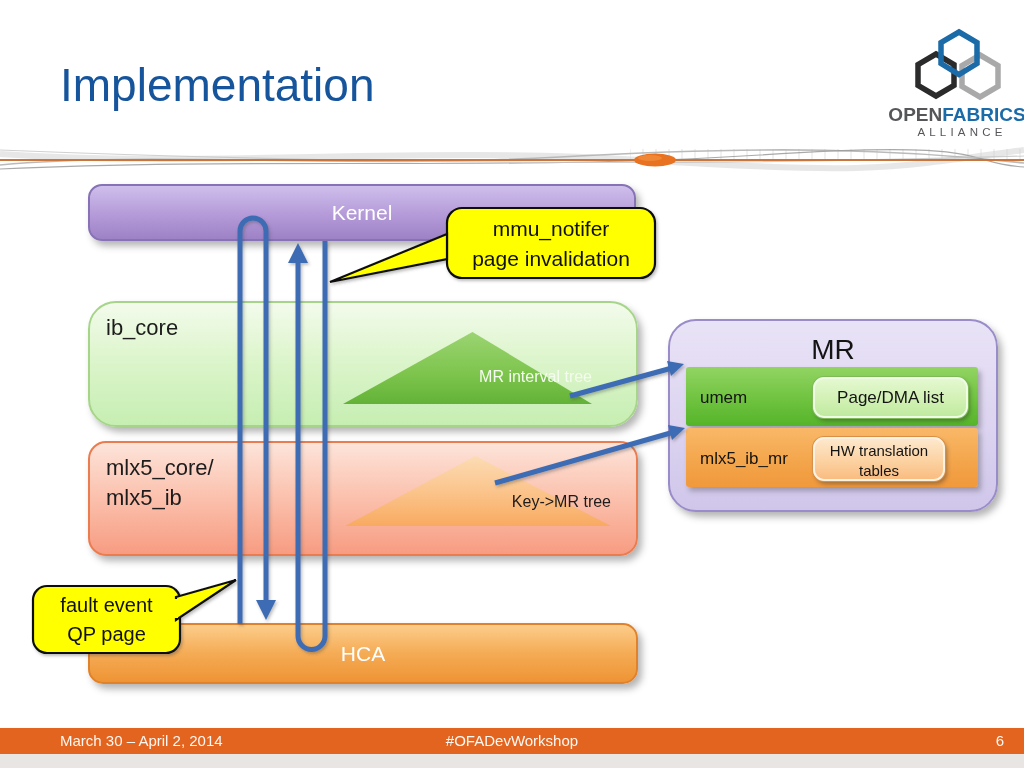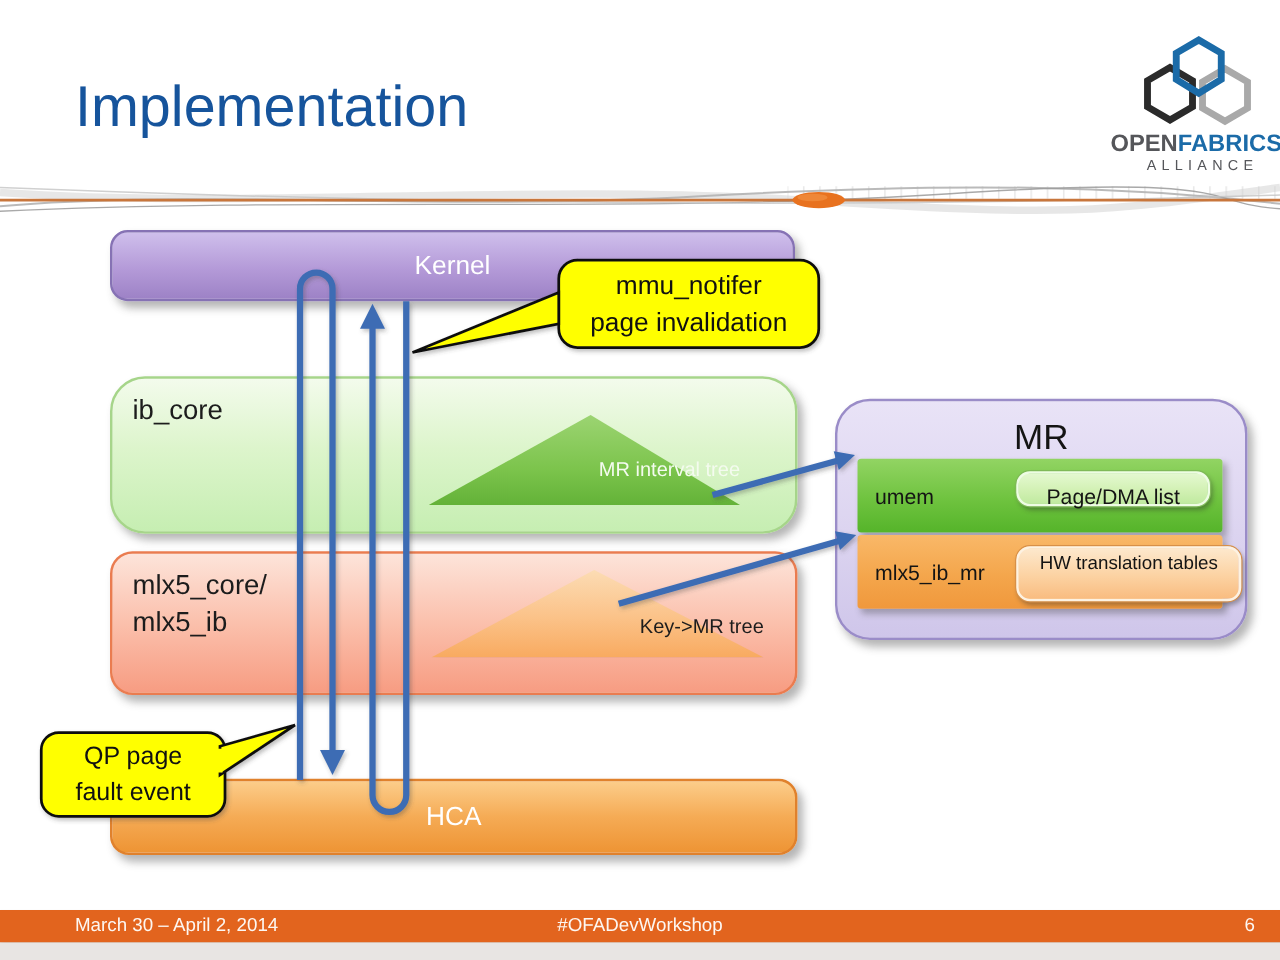--- a/index.html
+++ b/index.html
@@ -53,25 +53,25 @@
           background:linear-gradient(#92d463 0%,#6fc33f 55%,#55b42a 100%);
           border-radius:3px;}
   .row-mlx5ibmr{left:686px;top:428px;width:292px;height:59px;
           background:linear-gradient(#f9b868 0%,#f4a64c 55%,#f0983c 100%);
           border-radius:3px;}
   .mr-row-label{color:#141414;font-size:17px;}
   .lbl-umem{left:700px;top:388px;}
   .lbl-mlx5ibmr{left:700px;top:449px;}
   .inner-box{box-sizing:border-box;text-align:center;color:#141414;
           box-shadow:2px 3px 4px rgba(40,40,40,.4);}
-  .box-pagedma{left:813px;top:377px;width:155px;height:28px;border-radius:11px;
+  .box-pagedma{left:813px;top:377px;width:155px;height:41px;border-radius:11px;
           background:linear-gradient(#e4f8d0 0%,#d2f1b4 55%,#c0eaa0 100%);
           border:2px solid #eefce4;box-shadow:0 0 0 1px #7fb958,2px 3px 4px rgba(40,40,40,.4);
           font-size:17px;line-height:37px;}
-  .box-hwtables{left:813px;top:437px;width:180px;height:44px;border-radius:11px;
+  .box-hwtables{left:813px;top:437px;width:132px;height:44px;border-radius:11px;
           background:linear-gradient(#fde8cc 0%,#fcd2a2 55%,#f9bc80 100%);
           border:2px solid #fdf2e2;box-shadow:0 0 0 1px #d89048,2px 3px 4px rgba(40,40,40,.4);
           font-size:15px;line-height:1.3;padding-top:2px;}
 
   
   .callout-text{text-align:center;color:#111111;}
   .mmu-text{left:447px;top:214px;width:208px;font-size:21px;line-height:1.42;}
   .qp-text{left:33px;top:591px;width:147px;font-size:20px;line-height:1.45;}
 
   
@@ -183,22 +183,22 @@
       <polygon points="176,597 236,580 176,620" fill="#ffff00" stroke="#111111" stroke-width="2.2"></polygon>
       <rect x="172" y="599" width="6" height="19" fill="#ffff00"></rect>
     </g>
   </svg>
 
   <div class="abs callout-text mmu-text">
     <div>mmu_notifer</div>
     <div>page invalidation</div>
   </div>
   <div class="abs callout-text qp-text">
+    <div>fault event</div>
     <div>QP page</div>
-    <div>fault event</div>
   </div>
 
   <div class="abs footer-bar">
     <div class="ft ft-date">March 30 – April 2, 2014</div>
     <div class="ft ft-center">#OFADevWorkshop</div>
     <div class="ft ft-page">6</div>
   </div>
   <div class="abs footer-under"></div>
 
 </div>

